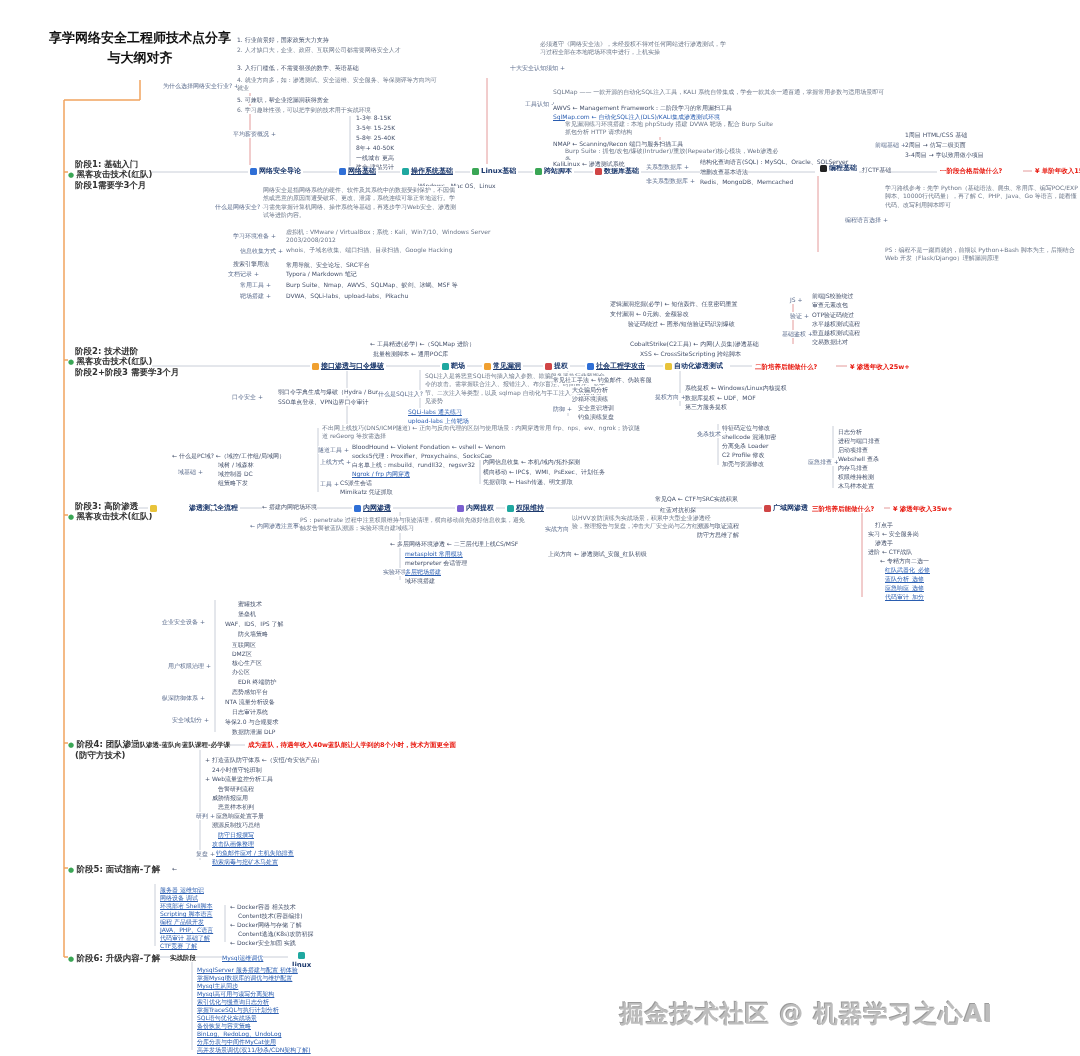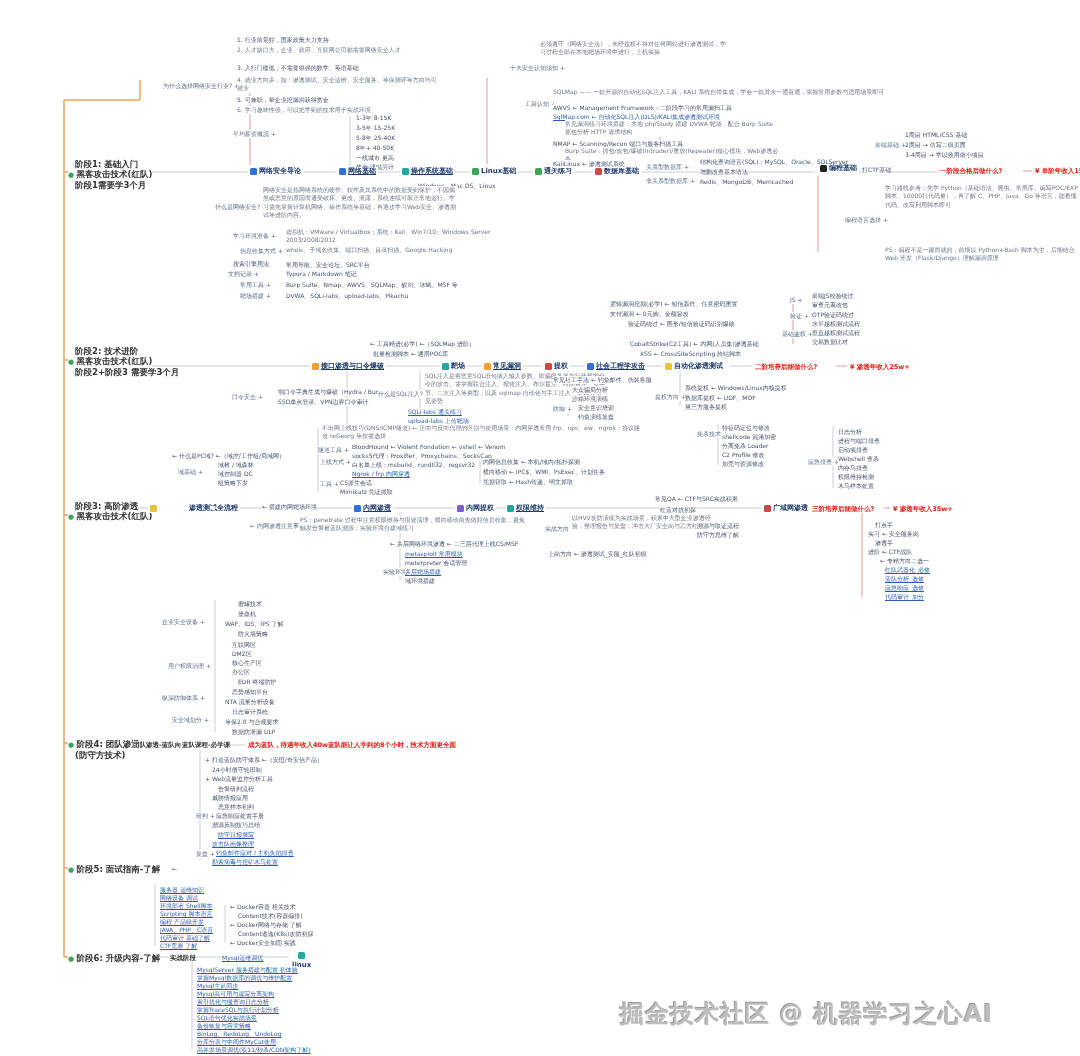--- a/index.html
+++ b/index.html
@@ -70,20 +70,24 @@
       <line x1="400" y1="512" x2="400" y2="580" class="e-g"></line>
       <line x1="215" y1="600" x2="215" y2="732" class="e-g"></line>
       <line x1="137" y1="745" x2="245" y2="745" class="e-g"></line>
       <line x1="318" y1="744" x2="325" y2="744" class="e-r"></line>
       <line x1="200" y1="750" x2="200" y2="860" class="e-g"></line>
       <line x1="155" y1="884" x2="155" y2="946" class="e-g"></line>
       <line x1="225" y1="905" x2="225" y2="942" class="e-g"></line>
       <line x1="130" y1="957" x2="288" y2="957" class="e-g"></line>
       <line x1="192" y1="962" x2="192" y2="1050" class="e-g"></line>
     </svg>
+  <div id="title">
+    <div>享学网络安全工程师技术点分享</div>
+    <div>与大纲对齐</div>
+  </div>
   <div id="node-layer">
       <div class="nd n-st" style="left: 75px; top: 159px;">阶段1: 基础入门</div>
       <div class="nd n-stg" style="left: 68px; top: 169px;">黑客攻击技术(红队)</div>
       <div class="nd n-st" style="left: 75px; top: 180px;">阶段1需要学3个月</div>
       <div class="nd n-lbl" style="left: 163px; top: 82px;">为什么选择网络安全行业? +</div>
       <div class="nd n-lf" style="left: 237px; top: 36px;">1. 行业前景好，国家政策大力支持</div>
       <div class="nd n-para" style="left: 237px; top: 46px; width: 205px;">2. 人才缺口大，企业、政府、互联网公司都需要网络安全人才</div>
       <div class="nd n-lf" style="left: 237px; top: 64px;">3. 入行门槛低，不需要很强的数学、英语基础</div>
       <div class="nd n-para" style="left: 237px; top: 76px; width: 205px;">4. 就业方向多，如：渗透测试、安全运维、安全服务、等保测评等方向均可就业</div>
       <div class="nd n-lf" style="left: 237px; top: 96px;">5. 可兼职，帮企业挖漏洞获得赏金</div>
@@ -106,21 +110,21 @@
       <div class="nd n-nb" style="left: 400px; top: 167px;">
         <span class="ic" style="background: rgb(31, 168, 160);"></span>
         <span class="tx ul">操作系统基础</span>
       </div>
       <div class="nd n-nb" style="left: 470px; top: 167px;">
         <span class="ic" style="background: rgb(58, 166, 85);"></span>
         <span class="tx">Linux基础</span>
       </div>
       <div class="nd n-nb" style="left: 533px; top: 167px;">
         <span class="ic" style="background: rgb(58, 166, 85);"></span>
-        <span class="tx">通关练习</span>
+        <span class="tx">跨站脚本</span>
       </div>
       <div class="nd n-nb" style="left: 593px; top: 167px;">
         <span class="ic" style="background: rgb(208, 69, 69);"></span>
         <span class="tx">数据库基础</span>
       </div>
       <div class="nd n-lf" style="left: 418px; top: 182px;">Windows、Mac OS、Linux</div>
       <div class="nd n-lbl" style="left: 378px; top: 192px;">常用系统命令 +</div>
       <div class="nd n-lbl" style="left: 215px; top: 203px;">什么是网络安全? +</div>
       <div class="nd n-para" style="left: 263px; top: 186px; width: 195px;">网络安全是指网络系统的硬件、软件及其系统中的数据受到保护，不因偶然或恶意的原因而遭受破坏、更改、泄露，系统连续可靠正常地运行。学习需先掌握计算机网络、操作系统等基础，再逐步学习Web安全、渗透测试等进阶内容。</div>
       <div class="nd n-lbl" style="left: 233px; top: 232px;">学习环境准备 +</div>

